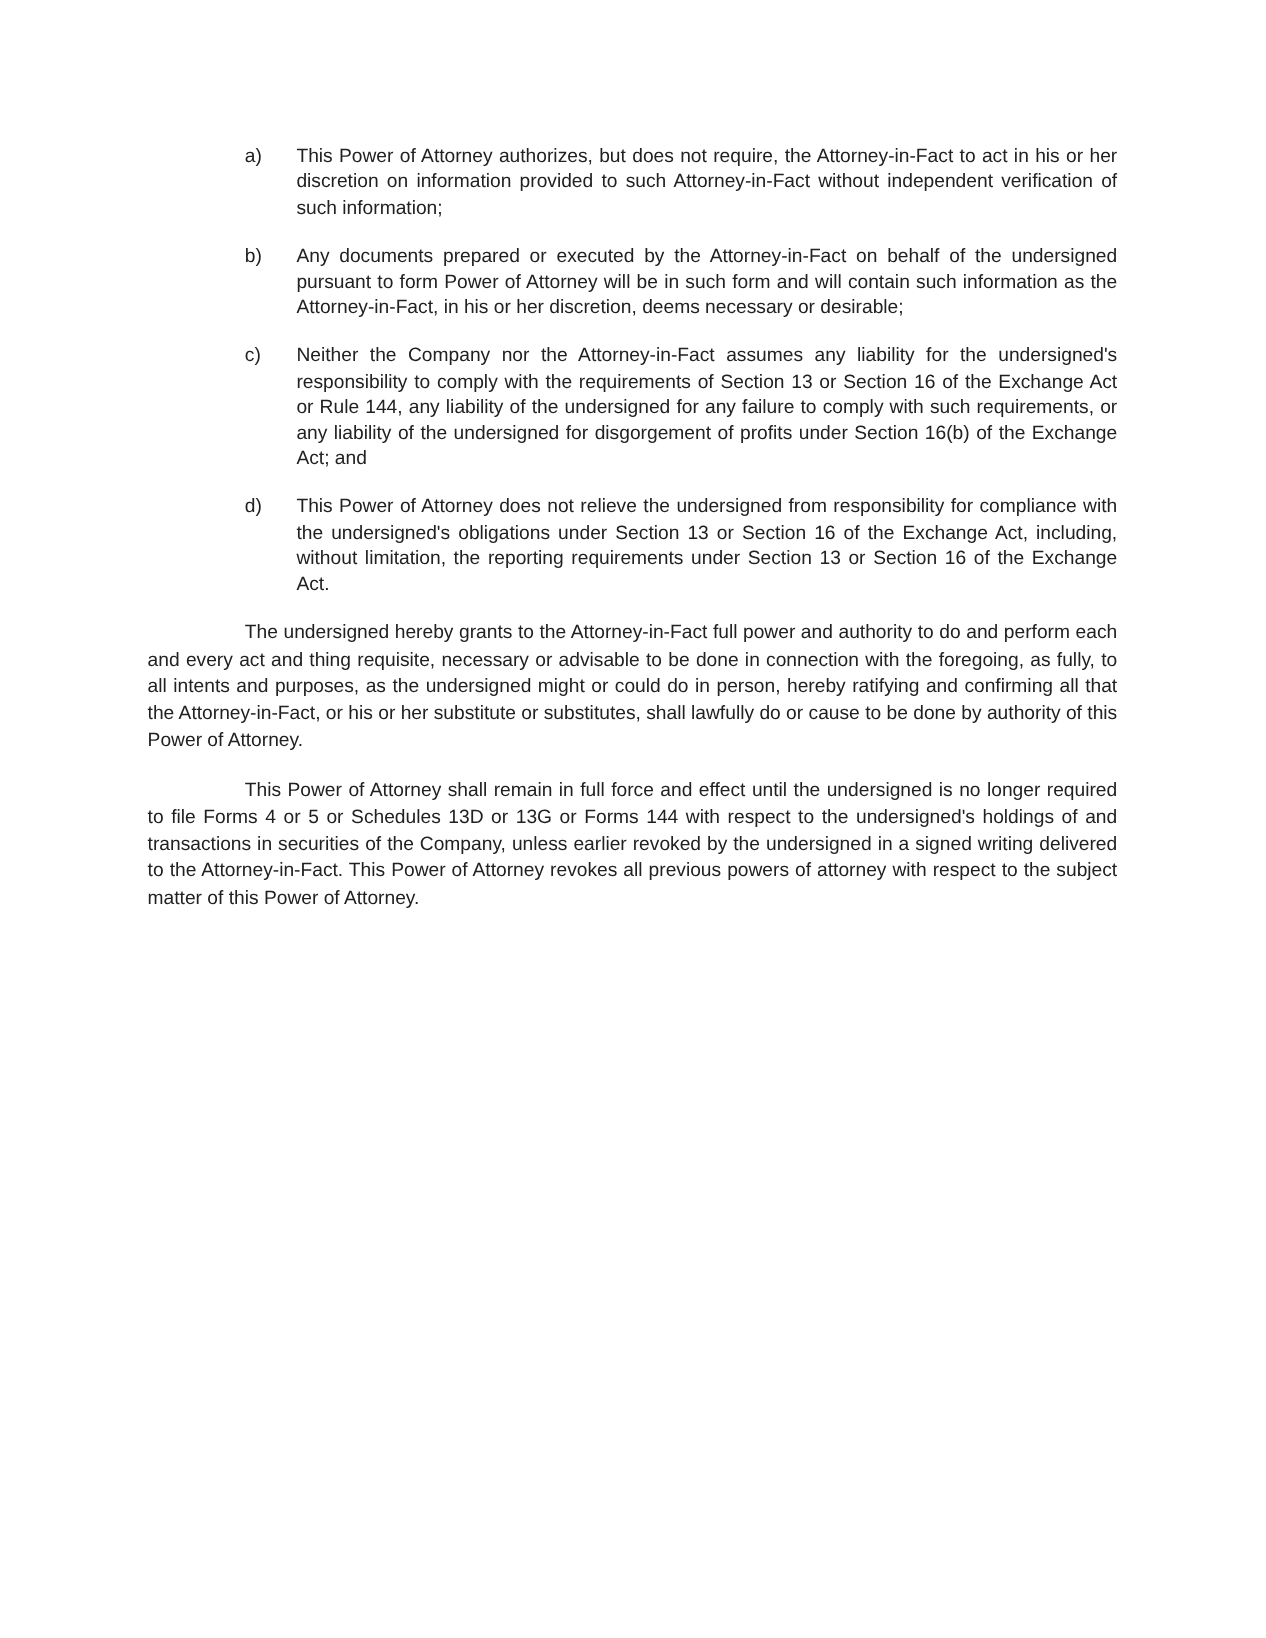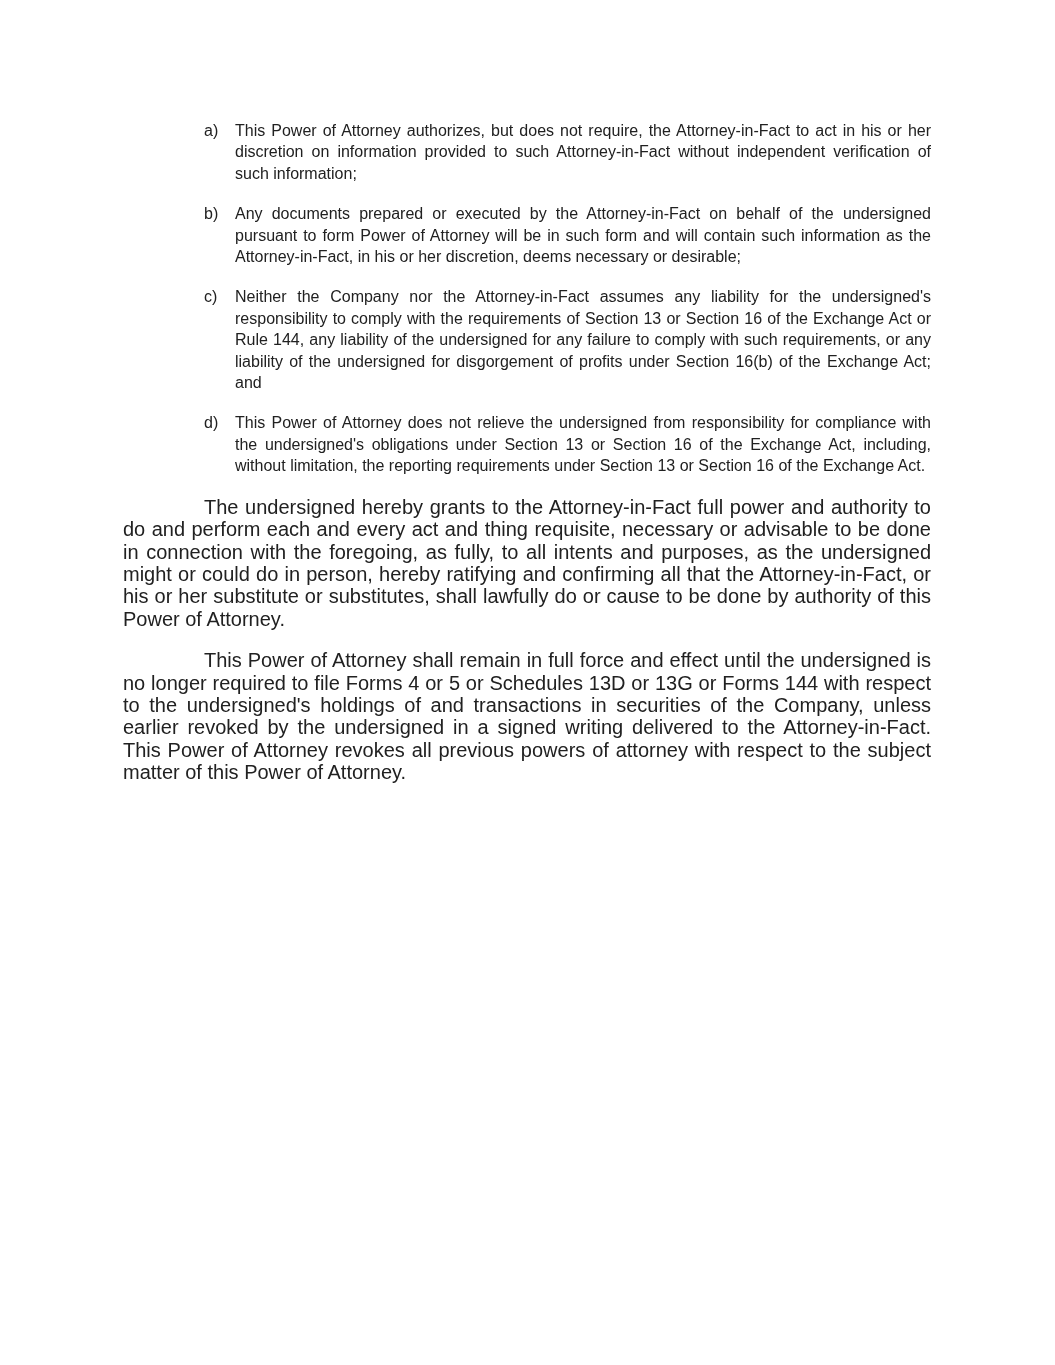--- a/index.html
+++ b/index.html
@@ -31,23 +31,24 @@
     line-height: 21.4px;
   }
   .list-marker {
     flex: 0 0 31px;
     width: 31px;
   }
   .list-item-text {
     flex: 1;
     text-align: justify;
     text-justify: inter-word;
+    margin-left: 12px;
   }
   .para {
-    font-size: 20px;
+    font-size: 16px;
     line-height: 22.4px;
     text-align: justify;
     text-justify: inter-word;
     text-indent: 81px;
     margin-bottom: 19px;
   }
 </style>
 </head>
 <body>
 

